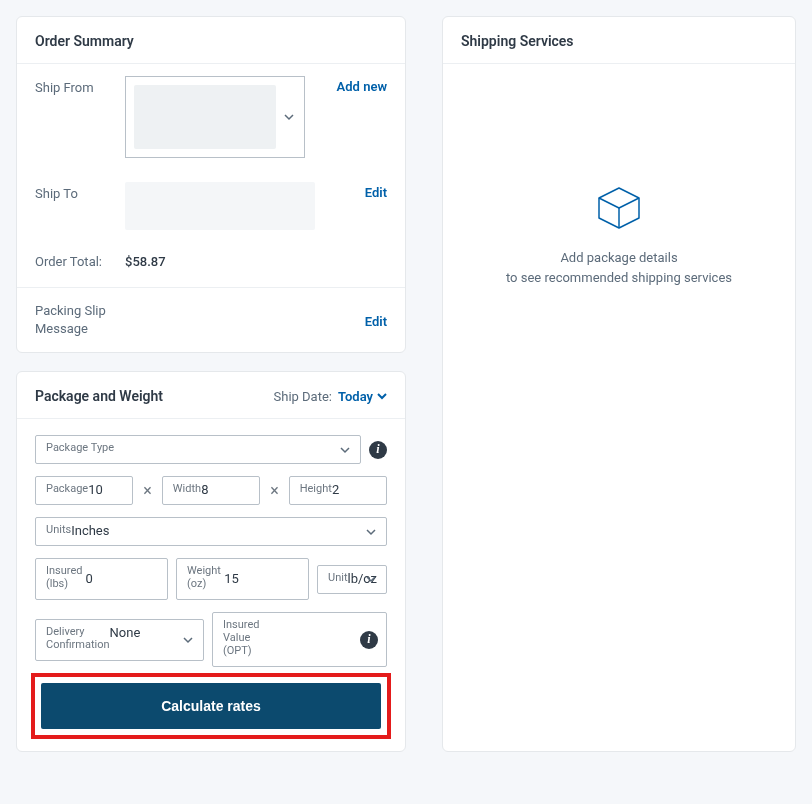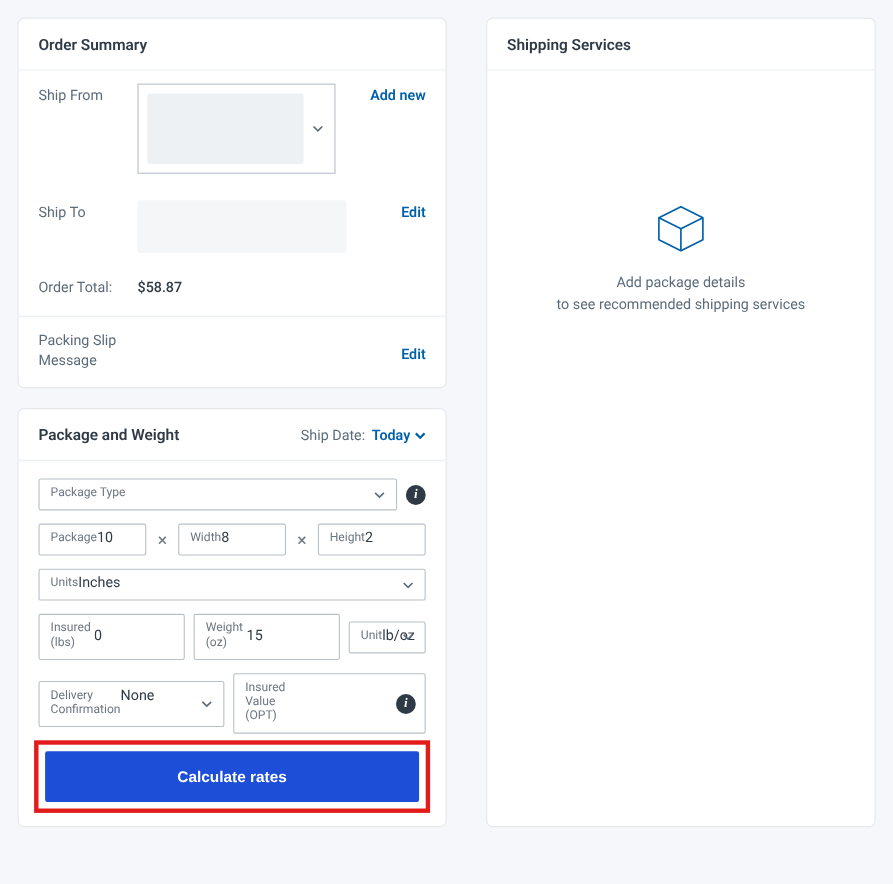--- a/index.html
+++ b/index.html
@@ -213,21 +213,21 @@
     color:#6c7680;
     padding:0 2px;
   }
   .calc-wrap {
     border:4px solid #e41b1b;
     padding:6px;
     margin:4px -4px -4px;
   }
   .calc-btn {
     width:100%;
-    background:#1d4ed8;
+    background:#0c4a6e;
     color:#fff;
     border:none;
     padding:15px 0;
     font-size:14px;
     font-weight:600;
     cursor:pointer;
     border-radius:2px;
   }
   
   .empty-state {

